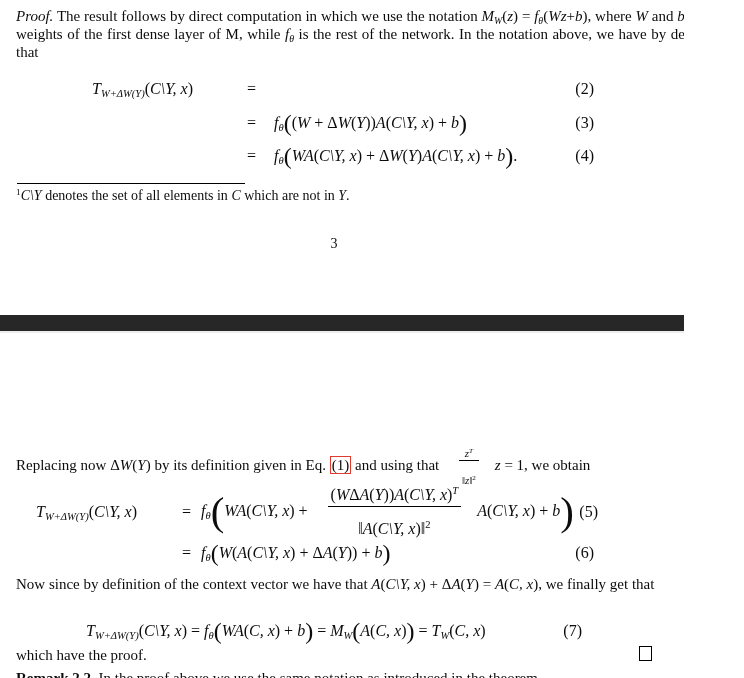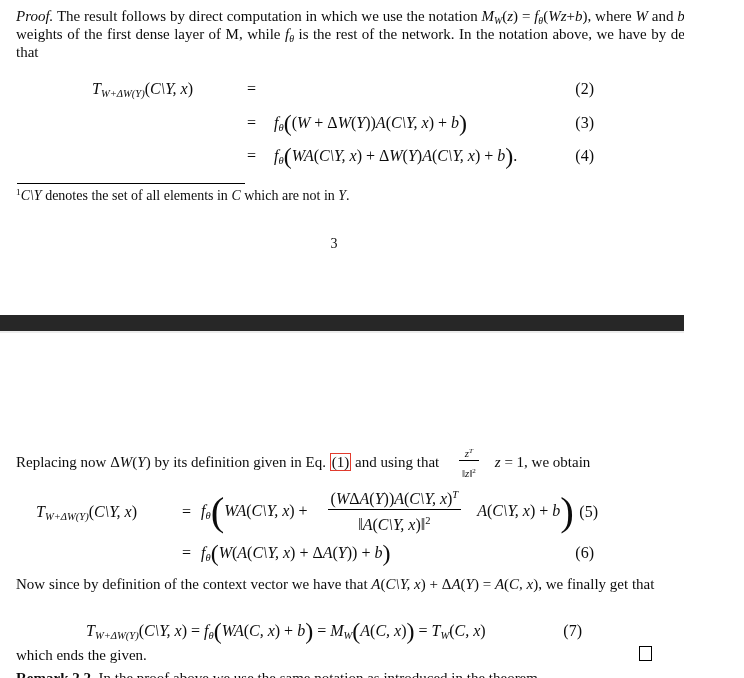--- a/index.html
+++ b/index.html
@@ -27,21 +27,21 @@
   .tk-i  { font-style:italic; }
   .tk-b  { font-weight:bold; }
   .tk-sb { font-style:italic; font-size:66%; vertical-align:-0.3em; line-height:0; }
   .tk-sp { font-style:italic; font-size:66%; vertical-align:0.55em; line-height:0; }
   .tk-spr{ font-style:normal; font-size:66%; vertical-align:0.55em; line-height:0; }
   .tk-bp { font-size:150%; vertical-align:-0.14em; line-height:0; }
   .tk-bP { font-size:255%; vertical-align:middle; line-height:0; }
   .tk-ref{ border:1px solid #e23b2e; padding:0 1px; }
   .frac { display:inline-block; text-align:center; vertical-align:middle; line-height:1.15; margin:0 16px; }
   .frac .num { display:block; padding:0 3px 1px; }
-  .frac .den { display:block; border-top:1px solid #000; padding:6px 3px 0; }
+  .frac .den { display:block; border-top:1px solid #000; padding:13px 3px 0; }
   .frac.small { font-size:72%; }
 </style>
 </head>
 <body>
 
 <div class="screen">
 
   <div class="para abs" style="left:16px; top:7px; width:713px;"><span class="tk-i">Proof.</span><span class="tk-r">  The result follows by direct computation in which we use the notation </span><span class="tk-i">M</span><span class="tk-sb">W</span><span class="tk-r">(</span><span class="tk-i">z</span><span class="tk-r">) = </span><span class="tk-i">f</span><span class="tk-sb">θ</span><span class="tk-r">(</span><span class="tk-i">Wz</span><span class="tk-r">+</span><span class="tk-i">b</span><span class="tk-r">),</span><span class="tk-r"> where </span><span class="tk-i">W</span><span class="tk-r"> and </span><span class="tk-i">b</span><span class="tk-r"> are the weights of the first dense layer of M, while </span><span class="tk-i">f</span><span class="tk-sb">θ</span><span class="tk-r"> is the rest of the network. In the notation above, we have by definition that</span></div>
 
   <div class="eqrow abs" style="left:92px; right:90px; top:74px; height:30px;">
@@ -88,18 +88,18 @@
     <span class="eqnum">(6)</span>
   </div>
 
   <div class="para abs" style="left:16px; top:575px; width:712px; line-height:19px;"><span class="tk-r">Now since by definition of the context vector we have that </span><span class="tk-i">A</span><span class="tk-r">(</span><span class="tk-i">C\Y, x</span><span class="tk-r">) + Δ</span><span class="tk-i">A</span><span class="tk-r">(</span><span class="tk-i">Y</span><span class="tk-r">) = </span><span class="tk-i">A</span><span class="tk-r">(</span><span class="tk-i">C, x</span><span class="tk-r">), we finally get that</span></div>
 
   <div class="eqrow abs" style="left:86px; right:102px; top:616px; height:30px;">
     <span class="rhs"><span class="tk-i">T</span><span class="tk-sb">W+ΔW(Y)</span><span class="tk-r">(</span><span class="tk-i">C\Y, x</span><span class="tk-r">) = </span><span class="tk-i">f</span><span class="tk-sb">θ</span><span class="tk-bp">(</span><span class="tk-i">WA</span><span class="tk-r">(</span><span class="tk-i">C, x</span><span class="tk-r">) + </span><span class="tk-i">b</span><span class="tk-bp">)</span><span class="tk-r"> = </span><span class="tk-i">M</span><span class="tk-sb">W</span><span class="tk-bp">(</span><span class="tk-i">A</span><span class="tk-r">(</span><span class="tk-i">C, x</span><span class="tk-r">)</span><span class="tk-bp">)</span><span class="tk-r"> = </span><span class="tk-i">T</span><span class="tk-sb">W</span><span class="tk-r">(</span><span class="tk-i">C, x</span><span class="tk-r">)</span></span>
     <span class="eqnum">(7)</span>
   </div>
 
-  <div class="abs" style="left:16px; top:647px; font-size:15px;">which ends the given.</div>
+  <div class="abs" style="left:16px; top:647px; font-size:15px;">which have the proof.</div>
   <div class="qed abs" style="left:639px; top:646px;"></div>
 
   <div class="para noj abs" style="left:16px; top:669px; width:720px;"><span class="tk-b">Remark 2.2.</span><span class="tk-r"> In the proof above we use the same notation as introduced in the theorem.</span></div>
 
 </div>
 
 </body></html>

